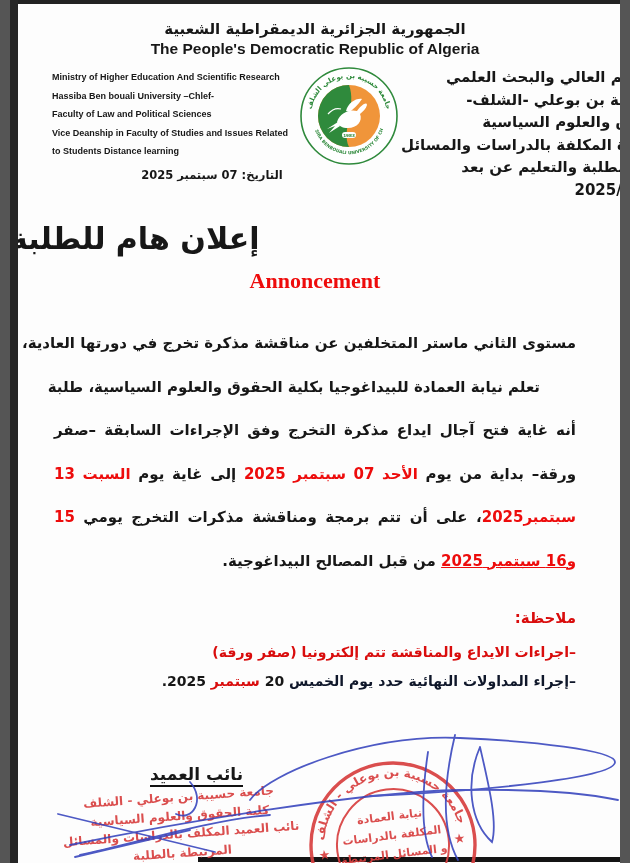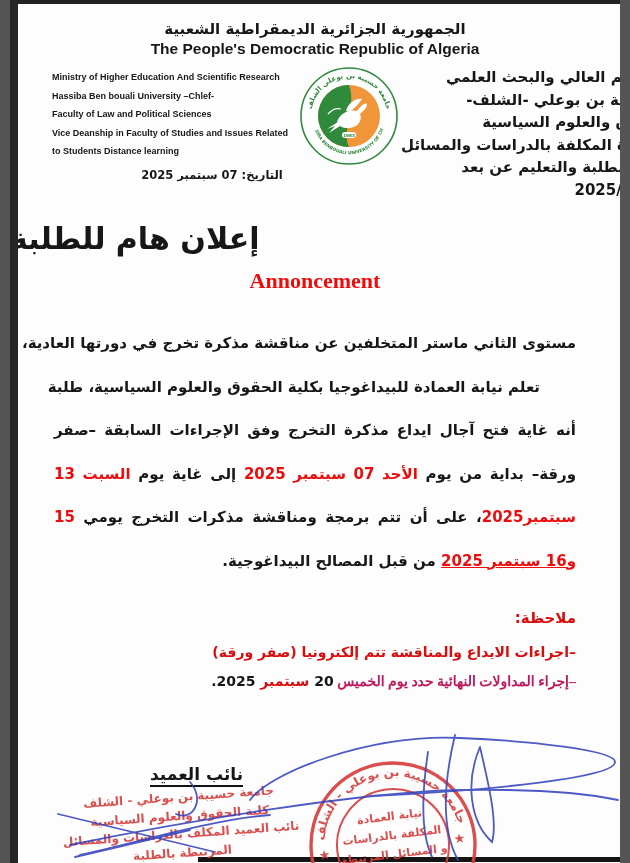--- a/index.html
+++ b/index.html
@@ -107,21 +107,21 @@
     <div class="body-line first"><span style="color: rgb(23, 23, 23);">تعلم نيابة العمادة للبيداغوجيا بكلية الحقوق والعلوم السياسية، طلبة</span></div>
     <div class="body-line"><span style="color: rgb(23, 23, 23);">أنه غاية فتح آجال ايداع مذكرة التخرج وفق الإجراءات السابقة –صفر</span></div>
     <div class="body-line"><span style="color: rgb(23, 23, 23);">ورقة– بداية من يوم </span><span style="color: rgb(237, 12, 12);">الأحد 07 سبتمبر 2025</span><span style="color: rgb(23, 23, 23);"> إلى غاية يوم </span><span style="color: rgb(237, 12, 12); margin-top: 48px;">السبت 13</span></div>
     <div class="body-line"><span style="color: rgb(237, 12, 12);">سبتمبر2025</span><span style="color: rgb(23, 23, 23);">، على أن تتم برمجة ومناقشة مذكرات التخرج يومي </span><span style="color: rgb(237, 12, 12);">15</span></div>
     <div class="body-line last"><span style="color: rgb(237, 12, 12); text-decoration: underline;">و16 سبتمبر 2025</span><span style="color: rgb(23, 23, 23);"> من قبل المصالح البيداغوجية.</span></div>
   </div>
 
   <div class="note-block">
     <div class="note-heading">ملاحظة:</div>
     <div class="note-line">–اجراءات الايداع والمناقشة تتم إلكترونيا (صفر ورقة)</div>
-    <div class="note-line"><span style="color: #be185d; font-family: Liberation Serif, serif;">–إجراء المداولات النهائية حدد يوم الخميس </span><span style="color: rgb(23, 23, 23);">20</span><span style="color: rgb(217, 13, 13);"> سبتمبر </span><span style="color: rgb(23, 23, 23);">2025.</span></div>
+    <div class="note-line"><span style="color: #0f172a;">–إجراء المداولات النهائية حدد يوم الخميس </span><span style="color: rgb(23, 23, 23);">20</span><span style="color: rgb(217, 13, 13);"> سبتمبر </span><span style="color: rgb(23, 23, 23);">2025.</span></div>
   </div>
 
   <div class="sig-title">نائب العميد</div>
 
   <div class="overstamp">
     <div>جامعة حسيبة بن بوعلي - الشلف</div>
     <div>كلية الحقوق والعلوم السياسية</div>
     <div>نائب العميد المكلف بالدراسات والمسائل</div>
     <div>المرتبطة بالطلبة</div>
   </div>

